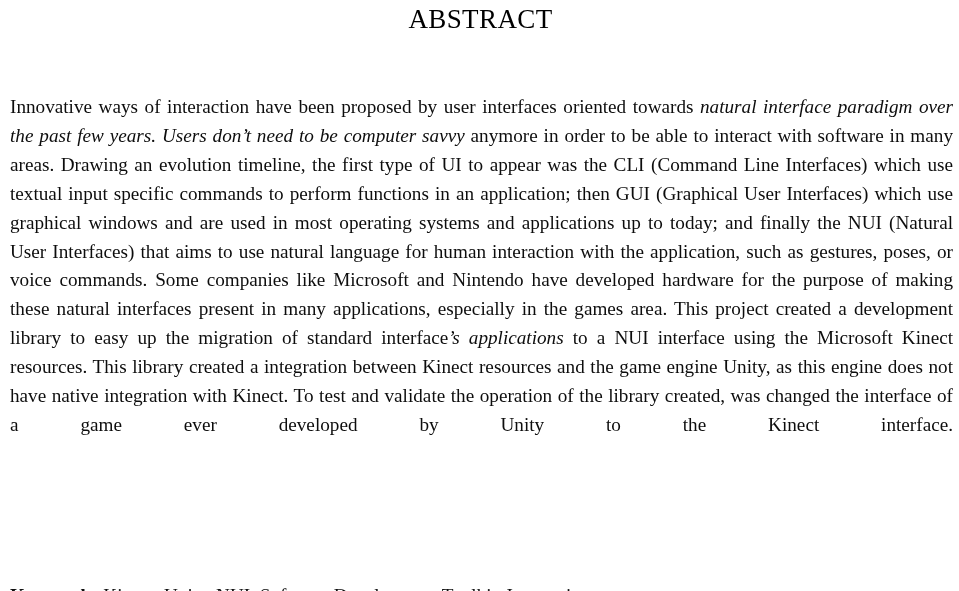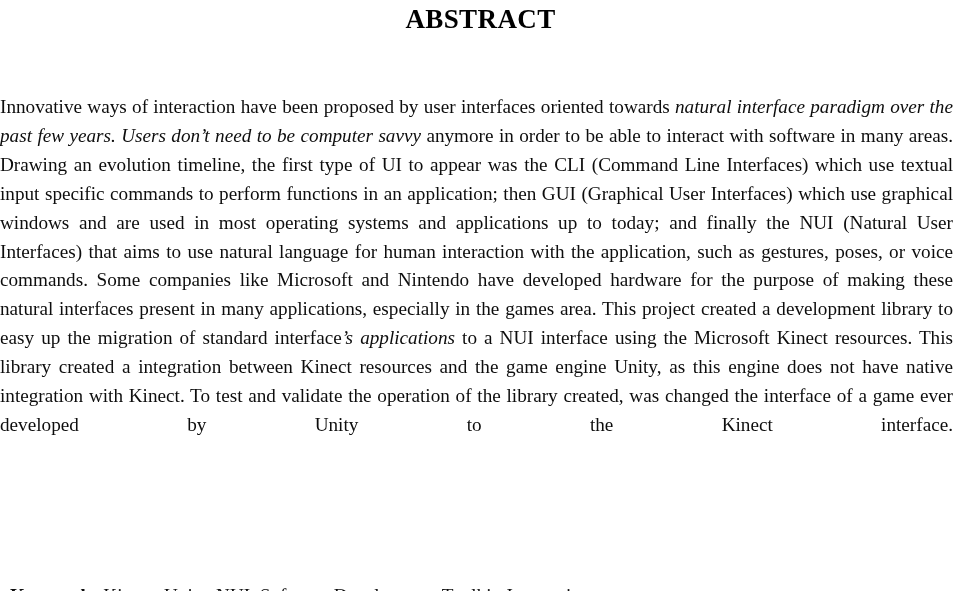--- a/index.html
+++ b/index.html
@@ -18,34 +18,34 @@
   .page {
     position: relative;
     width: 959px;
     height: 591px;
     box-sizing: border-box;
     padding: 0 8px 0 10px;
     background: #ffffff;
   }
   .page-title {
     font-size: 27px;
-    font-weight: bold;
+    font-weight: normal;
     text-align: center;
     letter-spacing: 0.4px;
     line-height: 1.05;
     margin: 5px 0 8px 0;
     padding: 0;
     color: #000000;
   }
   .abstract-body {
     margin: 0;
     padding: 0;
     position: absolute;
     top: 88px;
-    left: 0;
+    left: 10px;
     right: 6px;
     font-size: 19.2px;
     line-height: 28.9px;
     text-align: justify;
     text-justify: inter-word;
     color: #0d0d0d;
     word-spacing: 0.1px;
   }
   .abstract-body .it {
     font-style: italic;

